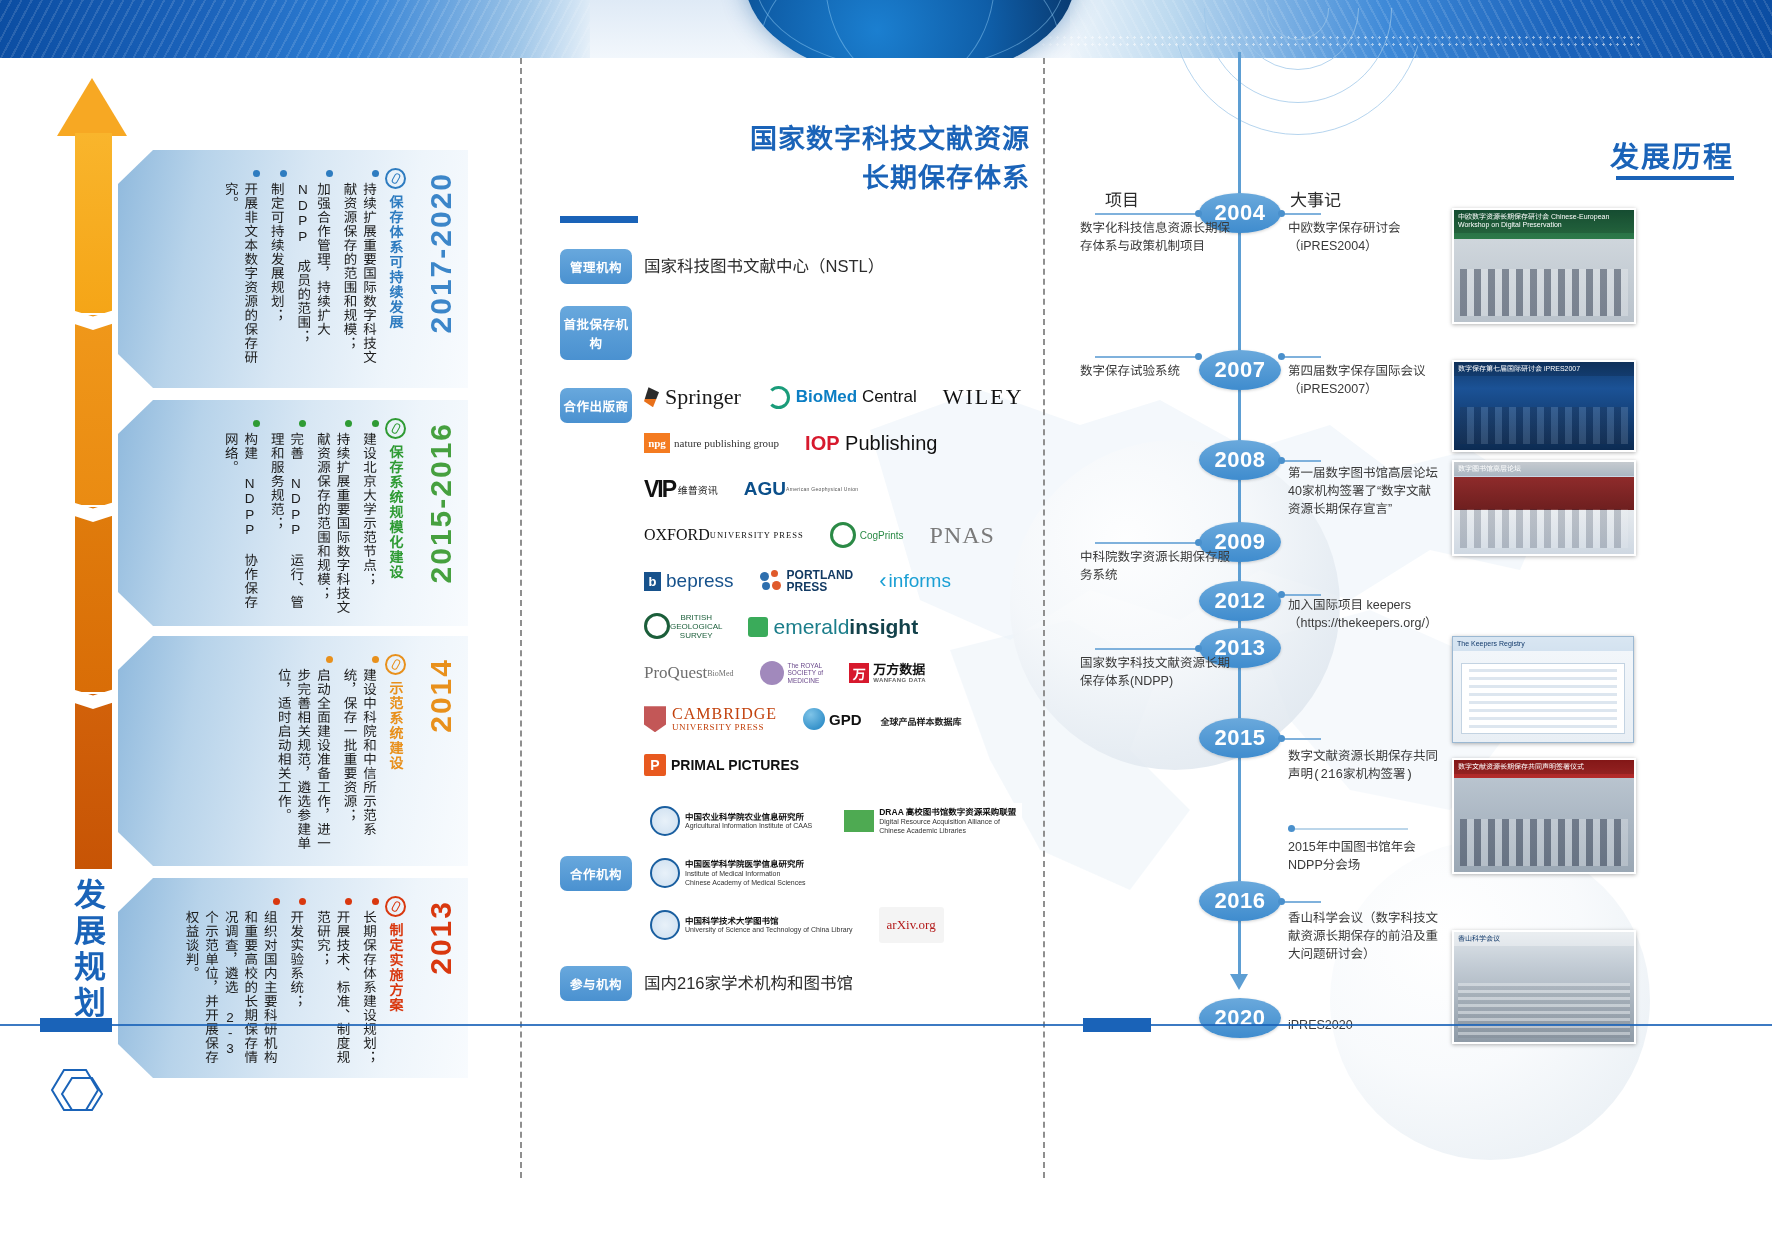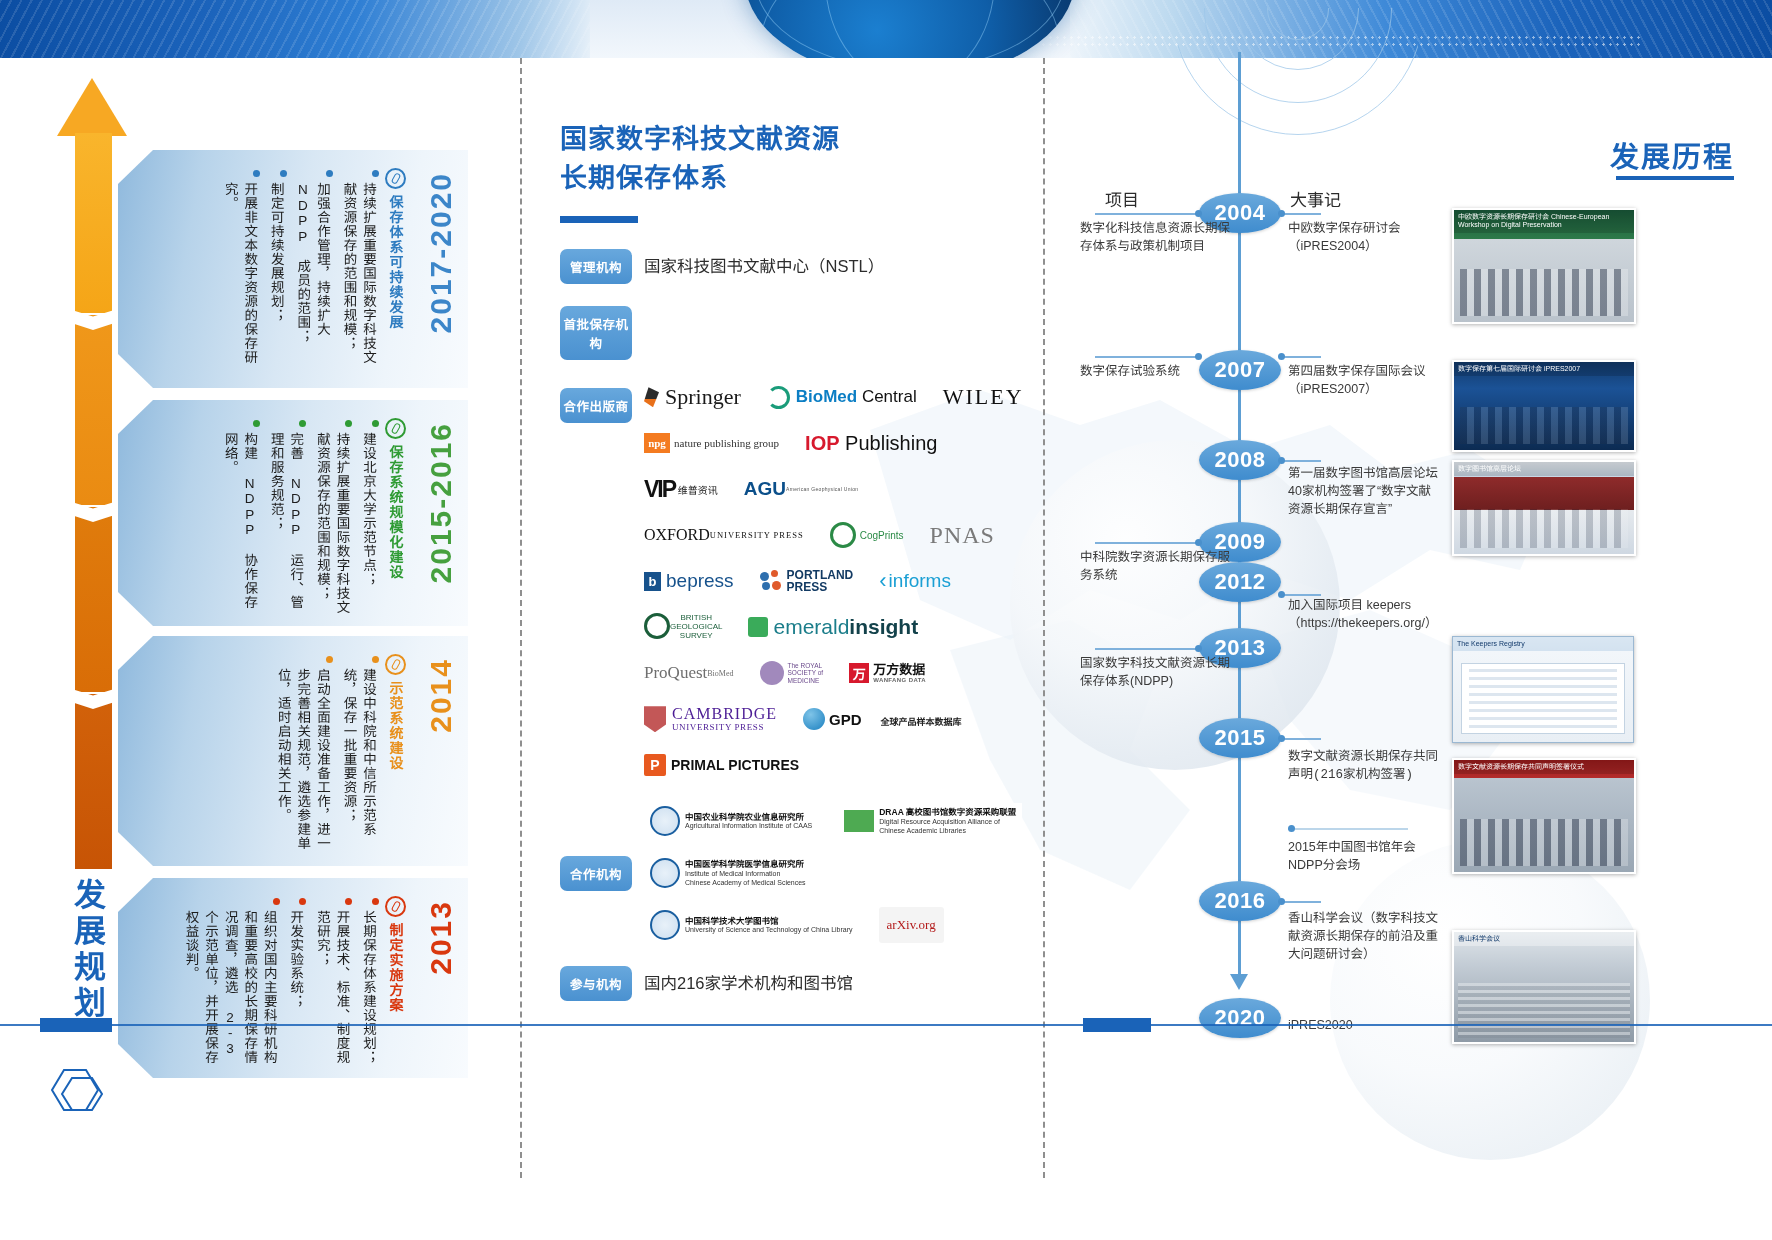--- a/index.html
+++ b/index.html
@@ -100,21 +100,21 @@
   .bl-blue{color:#2e7cc0;} .bl-green{color:#2f9b34;} .bl-orange{color:#e8901c;} .bl-red{color:#d9380f;}
   .vitem{writing-mode:vertical-rl;text-orientation:upright;font-size:13.5px;line-height:1.45;
     letter-spacing:.5px;color:#1d1d1d;position:relative;padding-top:14px;max-height:205px;}
   .card.k4 .vitem{max-height:172px;}
   .vitem:before{content:"";position:absolute;right:-1px;top:2px;width:7px;height:7px;border-radius:50%;}
   .d-blue:before{background:#2e7cc0;} .d-green:before{background:#2f9b34;}
   .d-orange:before{background:#e8901c;} .d-red:before{background:#d9380f;}
 
   
   .mid{position:absolute;left:560px;top:120px;width:470px;}
-  .mid h1{margin:0;font-size:27px;line-height:1.45;font-weight:bold;color:#1a63b8;letter-spacing:1px;}
+  .mid h1{margin:0;font-size:27px;line-height:1.45;font-weight:bold;color:#1a63b8;letter-spacing:1px;text-align:right;}
   .rule{width:78px;height:7px;background:#1a63b8;margin:18px 0 26px 0;}
   .para{font-size:17.5px;line-height:1.72;color:#3a3a3a;text-align:justify;text-indent:2em;
     letter-spacing:.2px;margin:0 0 30px 0;}
 
   .row{display:flex;align-items:flex-start;margin-bottom:22px;}
   .tag{flex:0 0 auto;width:72px;padding:8px 0;text-align:center;border-radius:7px;
     background:linear-gradient(180deg,#68a8dd,#4a91d0);color:#fff;font-size:12.5px;font-weight:bold;
     letter-spacing:.5px;}
   .tag-wrap{flex:0 0 84px;display:flex;}
   .rowtext{font-size:16.5px;line-height:1.55;color:#2c2c2c;padding-top:5px;}
@@ -160,21 +160,21 @@
   .lg-emerald b{color:#13424b;}
   .lg-emerald .sq{width:20px;height:20px;background:#3aab5a;margin-right:5px;border-radius:3px;}
   .lg-proquest{font-family:"Liberation Serif",serif;font-size:17px;color:#6f6f6f;}
   .lg-rsm{display:flex;align-items:center;font-size:6.5px;color:#6b4a8c;line-height:1.2;}
   .lg-rsm .crest{width:24px;height:24px;border-radius:50%;background:#8a6bab;opacity:.8;margin-right:4px;}
   .lg-wanfang{display:flex;align-items:center;background:#fff;}
   .lg-wanfang .sq{width:20px;height:20px;background:#d7192d;color:#fff;font-size:13px;font-weight:bold;
     display:flex;align-items:center;justify-content:center;margin-right:4px;}
   .lg-wanfang .t{font-size:13px;font-weight:bold;color:#111;line-height:1.05;}
   .lg-wanfang .t small{display:block;font-size:6px;color:#666;letter-spacing:.4px;}
-  .lg-cambridge{display:flex;align-items:center;font-family:"Liberation Serif",serif;color:#4c1d95;line-height:1.05;}
+  .lg-cambridge{display:flex;align-items:center;font-family:"Liberation Serif",serif;color:#c2410c;line-height:1.05;}
   .lg-cambridge .crest{width:22px;height:26px;background:#b9393a;margin-right:6px;
     clip-path:polygon(0 0,100% 0,100% 70%,50% 100%,0 70%);opacity:.85;}
   .lg-cambridge .t{font-size:16px;letter-spacing:1px;}
   .lg-cambridge .t small{display:block;font-size:9px;letter-spacing:.6px;}
   .lg-gpd{display:flex;align-items:center;}
   .lg-gpd .globe{width:22px;height:22px;border-radius:50%;
     background:radial-gradient(circle at 35% 30%,#7fc4e8,#1a7fbf);margin-right:4px;}
   .lg-gpd .t{font-size:15px;font-weight:bold;color:#111;}
   .lg-gpd .t small{font-size:9px;color:#222;margin-left:19px;}
   .lg-primal{display:flex;align-items:center;font-size:14px;font-weight:bold;color:#111;}
@@ -506,21 +506,21 @@
   <div class="evt rgt" style="top:406px;">第一届数字图书馆高层论坛40家机构签署了“数字文献资源长期保存宣言”</div>
   <div class="thumb th3">
     <div class="cap">数字图书馆高层论坛</div>
     <div class="th-people" style="opacity:.5"></div>
   </div>
 
   <div class="node" style="top:464px;">2009</div>
   <div class="conn to-left" style="left:35px;top:484px;width:104px;"></div>
   <div class="evt lft" style="top:490px;">中科院数字资源长期保存服务系统</div>
 
-  <div class="node" style="top:504px;">2012</div>
+  <div class="node" style="top:523px;">2012</div>
   <div class="conn to-right" style="left:221px;top:536px;width:40px;"></div>
   <div class="evt rgt" style="top:538px;">加入国际项目 keepers（https://thekeepers.org/）</div>
   <div class="thumb th4">
     <div class="cap" style="color:#123a6b;background:rgba(180,205,230,.5);">The Keepers Registry</div>
     <div class="th-doc">
         <i></i>
         <i></i>
         <i></i>
         <i></i>
         <i></i>

